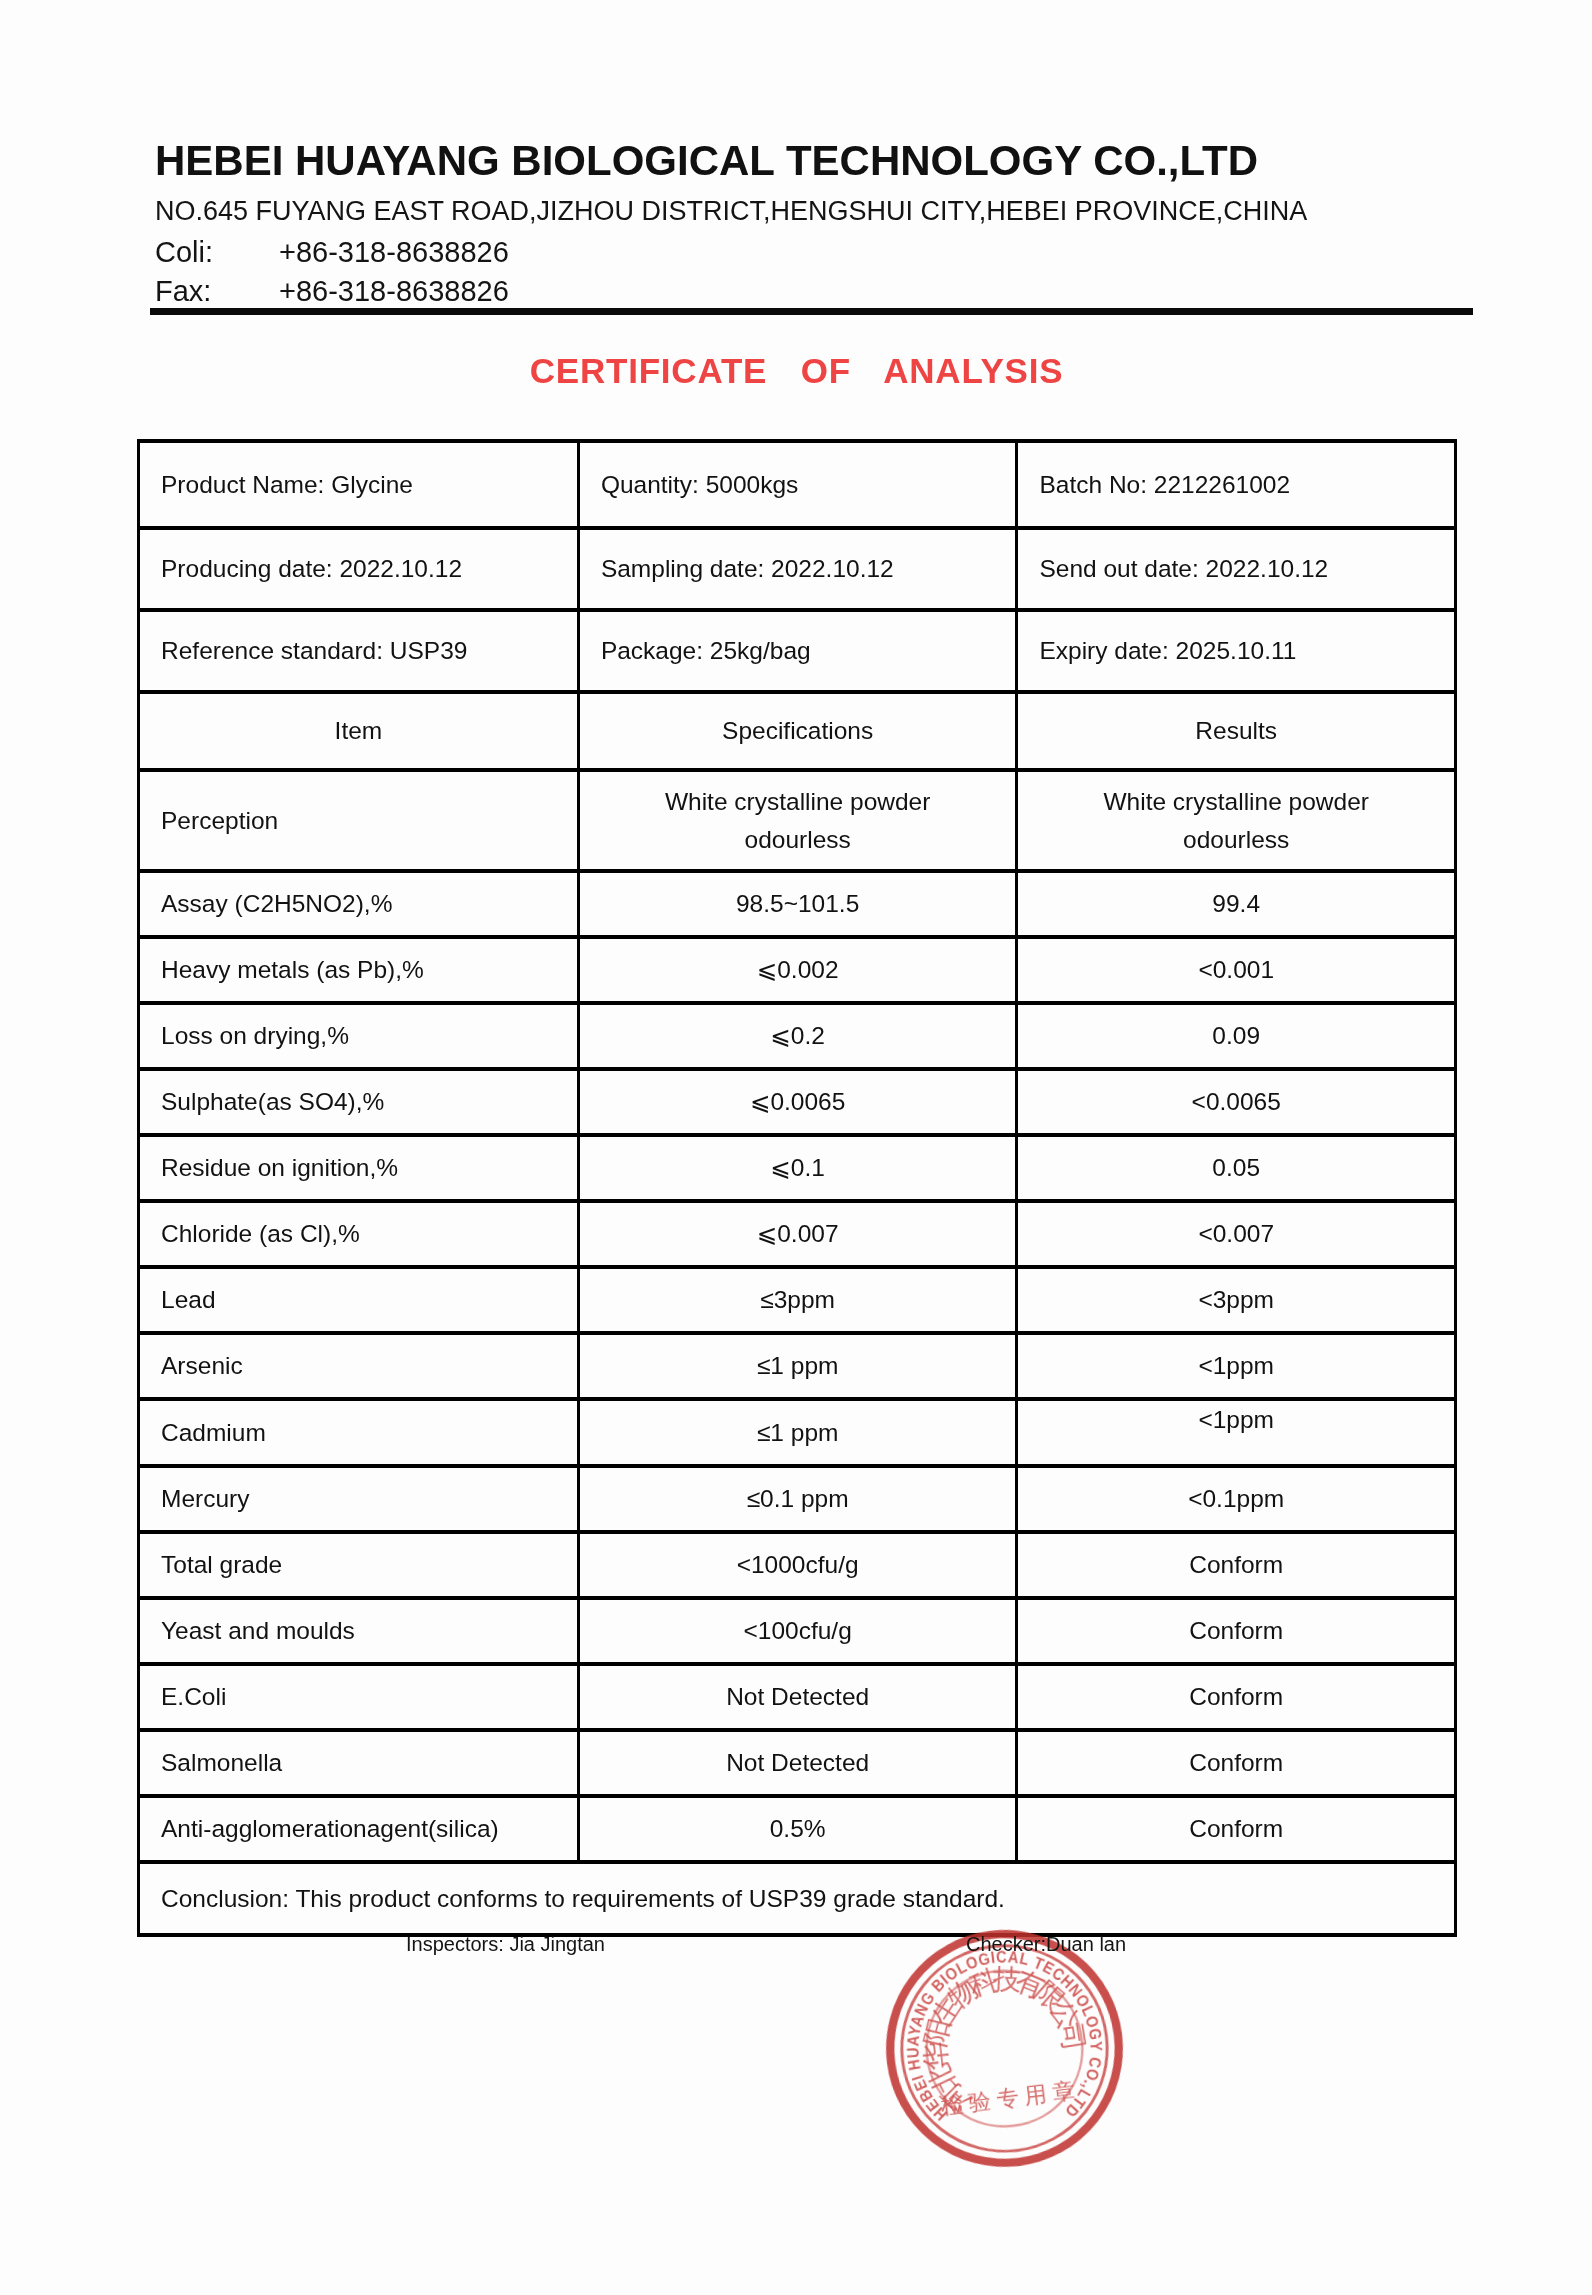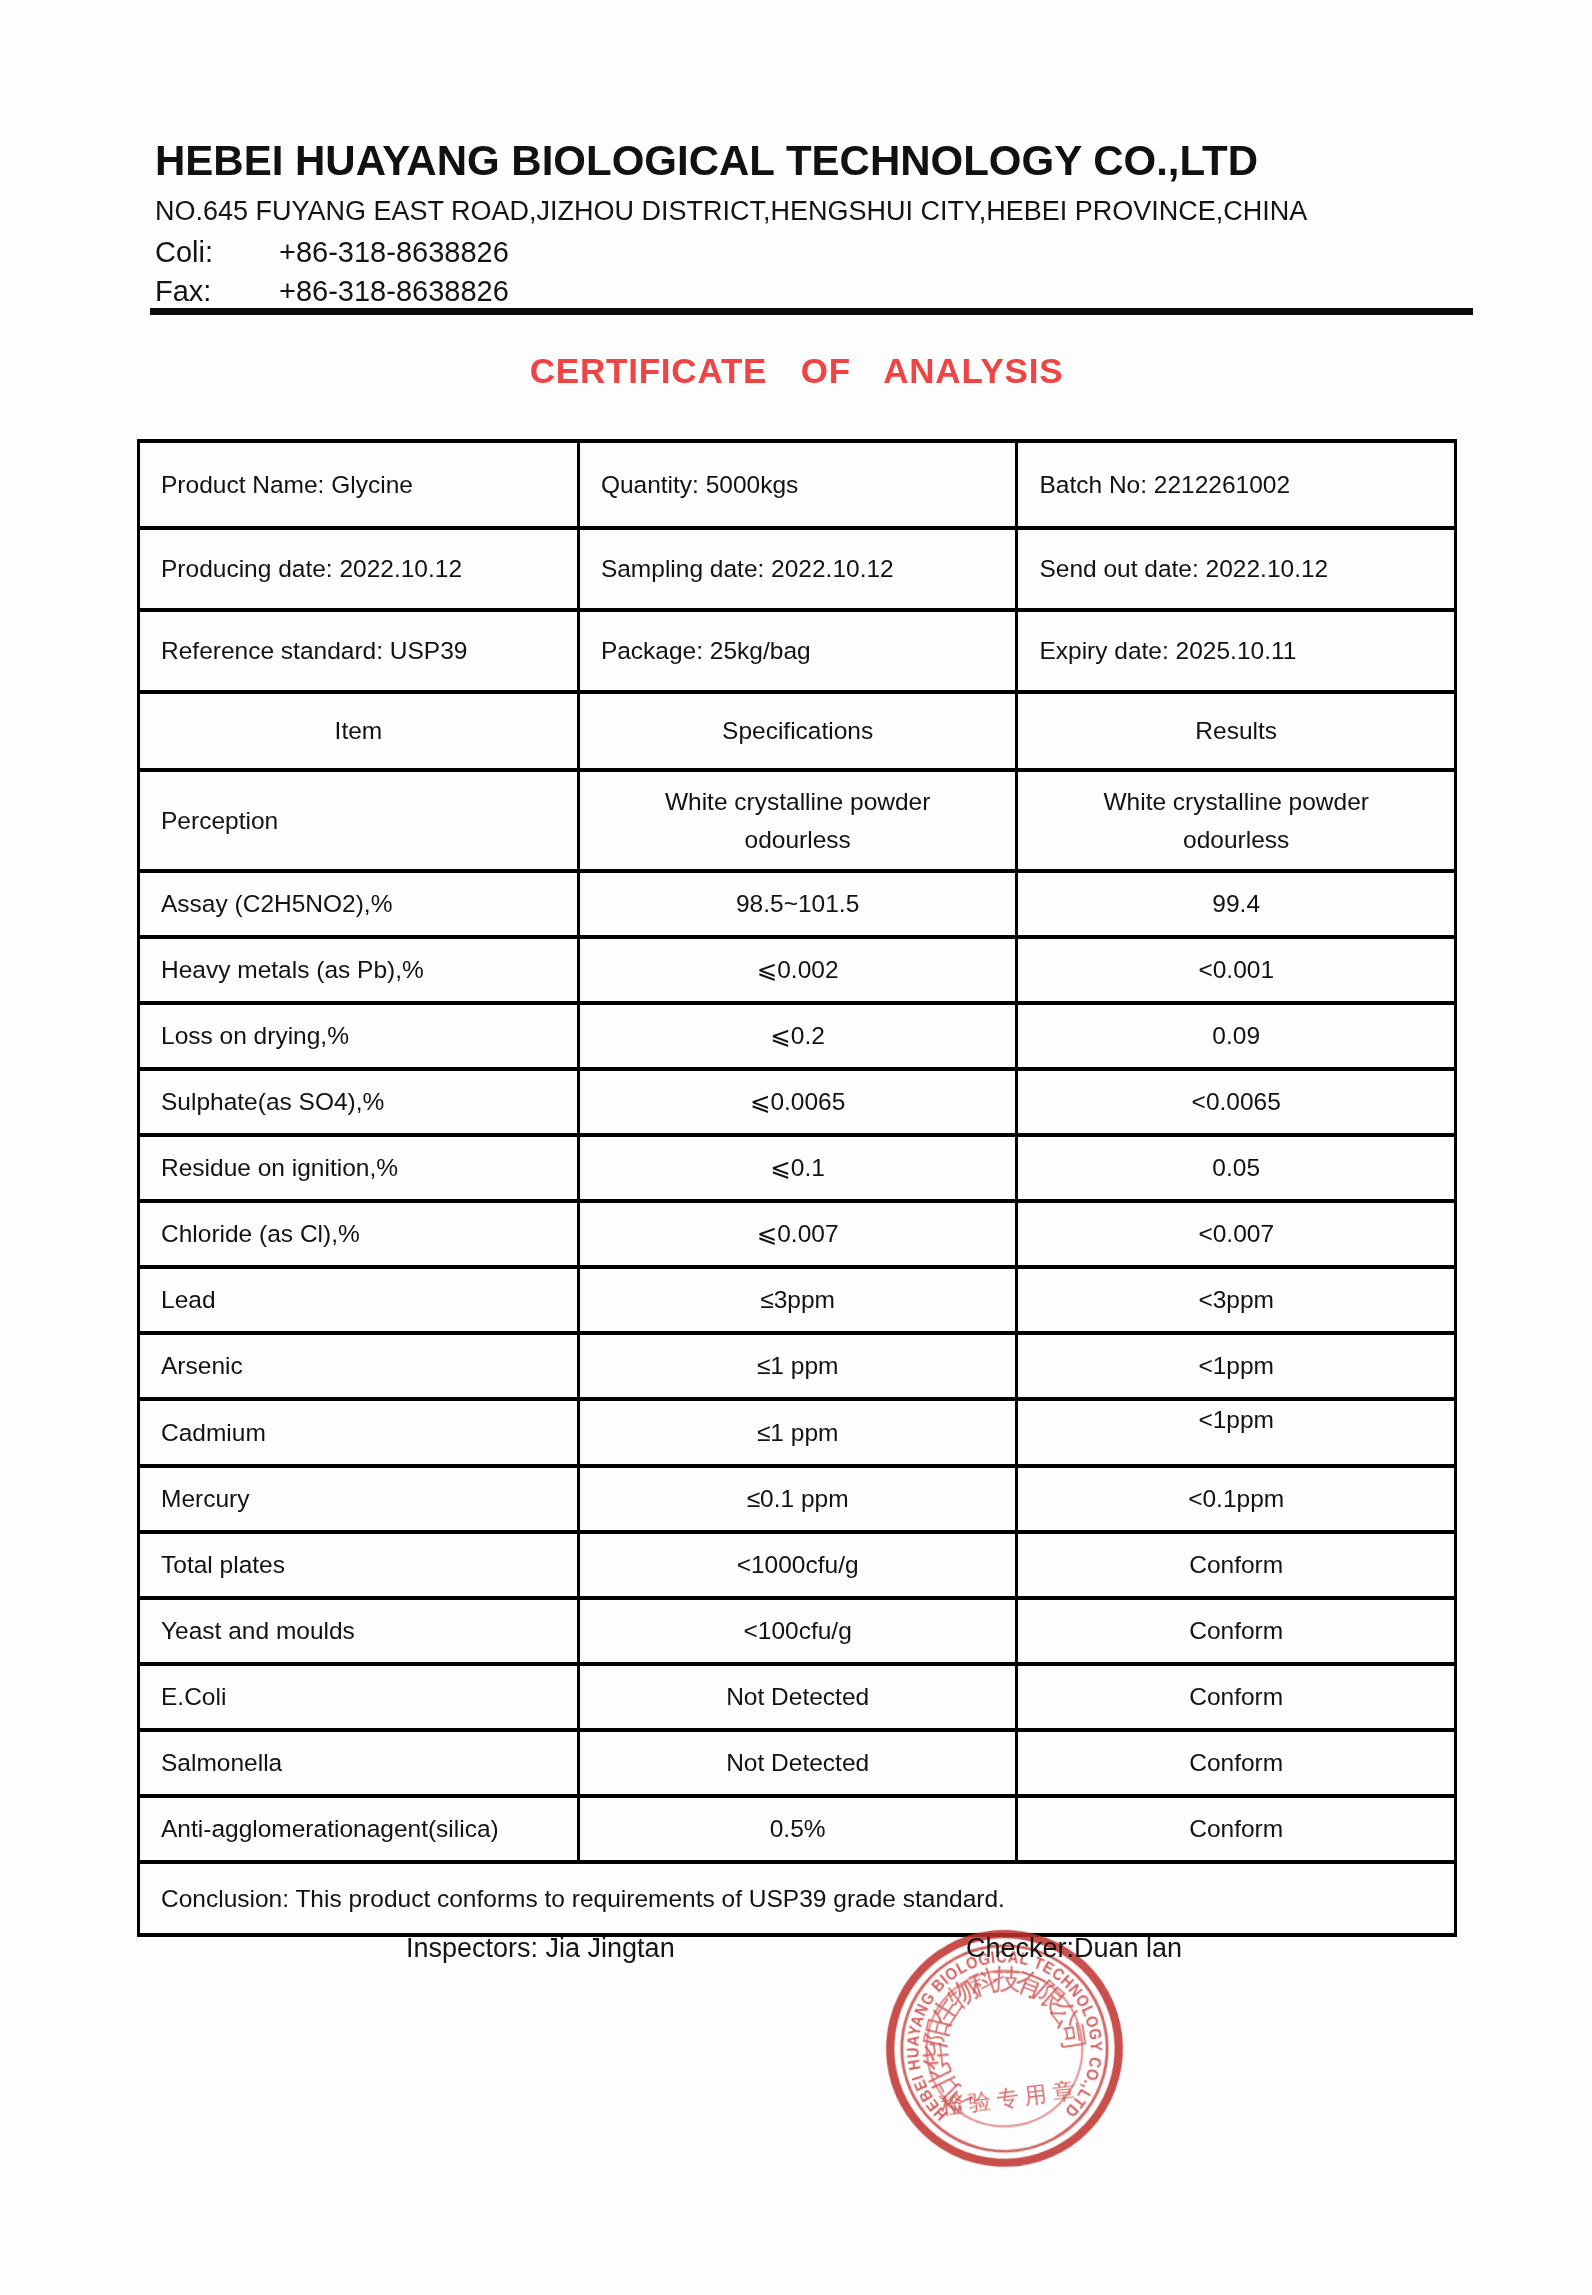--- a/index.html
+++ b/index.html
@@ -36,21 +36,21 @@
   tbody tr:first-child .info-cell{height:83px;}
   .header-row td{height:72px;text-align:center;border-top-width:7.4px;}
   .spec-row td{height:60px;}
   .spec-row.tall td{height:95px;line-height:1.55;}
   .item-cell{text-align:left;padding-left:21px;}
   .spec-cell,.result-cell{text-align:center;white-space:pre-line;padding:0 5px;}
   .result-cell.top{vertical-align:top;padding-top:3.3px;}
   .conclusion-cell{height:67px;text-align:left;padding-left:21px;border-bottom-width:5.7px;}
 
   
-  .signatures{position:absolute;top:1933px;left:0;width:1593px;height:49px;z-index:2;font-size:27px;}
+  .signatures{position:absolute;top:1933px;left:0;width:1593px;height:49px;z-index:2;font-size:20px;}
   .insp{position:absolute;left:406px;top:0;}
   .chk{position:absolute;left:966px;top:0;}
 
   
   .stamp{
     position:absolute;left:872px;top:1916px;width:265px;height:265px;z-index:1;
     transform:rotate(-7deg);opacity:.93;filter:blur(0.5px);
   }
   .stamp svg{width:100%;height:100%;display:block;}
   .ring-outer{fill:none;stroke:var(--ring,#bf322f);stroke-width:10;stroke-opacity:.92;}
@@ -158,21 +158,21 @@
           <td class="item-cell">Cadmium</td>
           <td class="spec-cell">≤1 ppm</td>
           <td class="result-cell top">&lt;1ppm</td>
         </tr>
         <tr class="spec-row">
           <td class="item-cell">Mercury</td>
           <td class="spec-cell">≤0.1 ppm</td>
           <td class="result-cell">&lt;0.1ppm</td>
         </tr>
         <tr class="spec-row">
-          <td class="item-cell">Total plates</td>
+          <td class="item-cell">Total grade</td>
           <td class="spec-cell">&lt;1000cfu/g</td>
           <td class="result-cell">Conform</td>
         </tr>
         <tr class="spec-row">
           <td class="item-cell">Yeast and moulds</td>
           <td class="spec-cell">&lt;100cfu/g</td>
           <td class="result-cell">Conform</td>
         </tr>
         <tr class="spec-row">
           <td class="item-cell">E.Coli</td>

